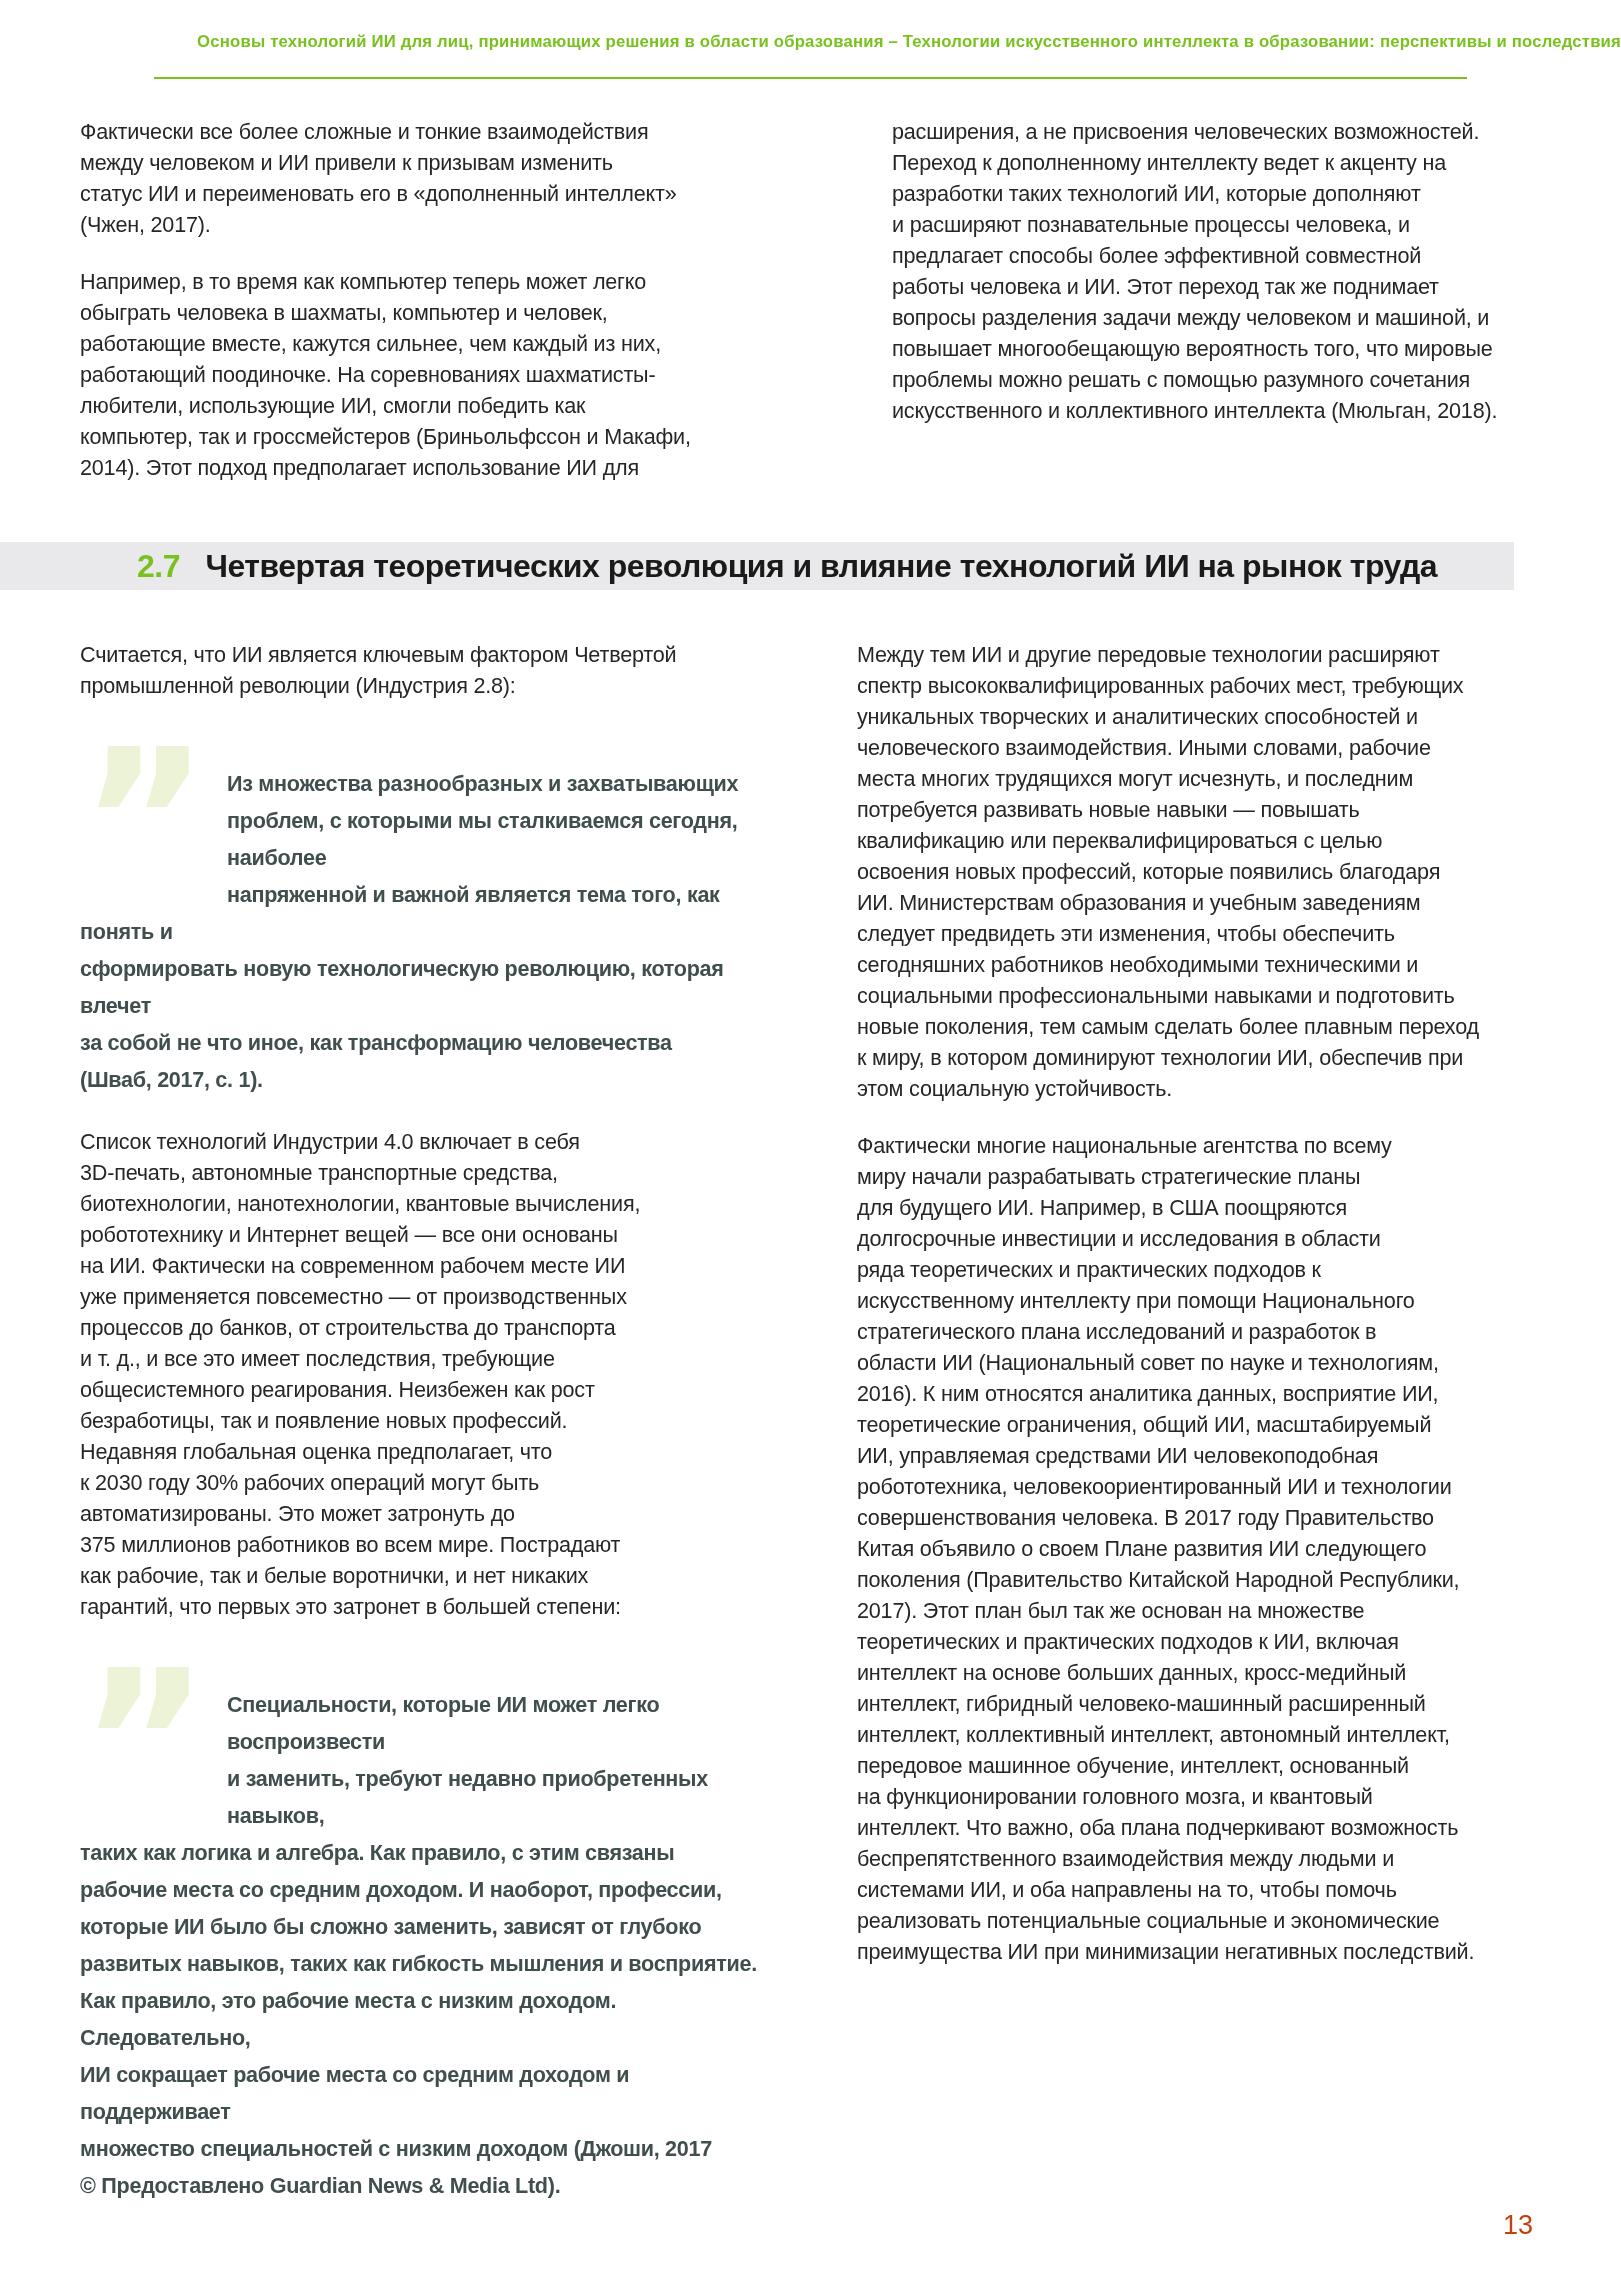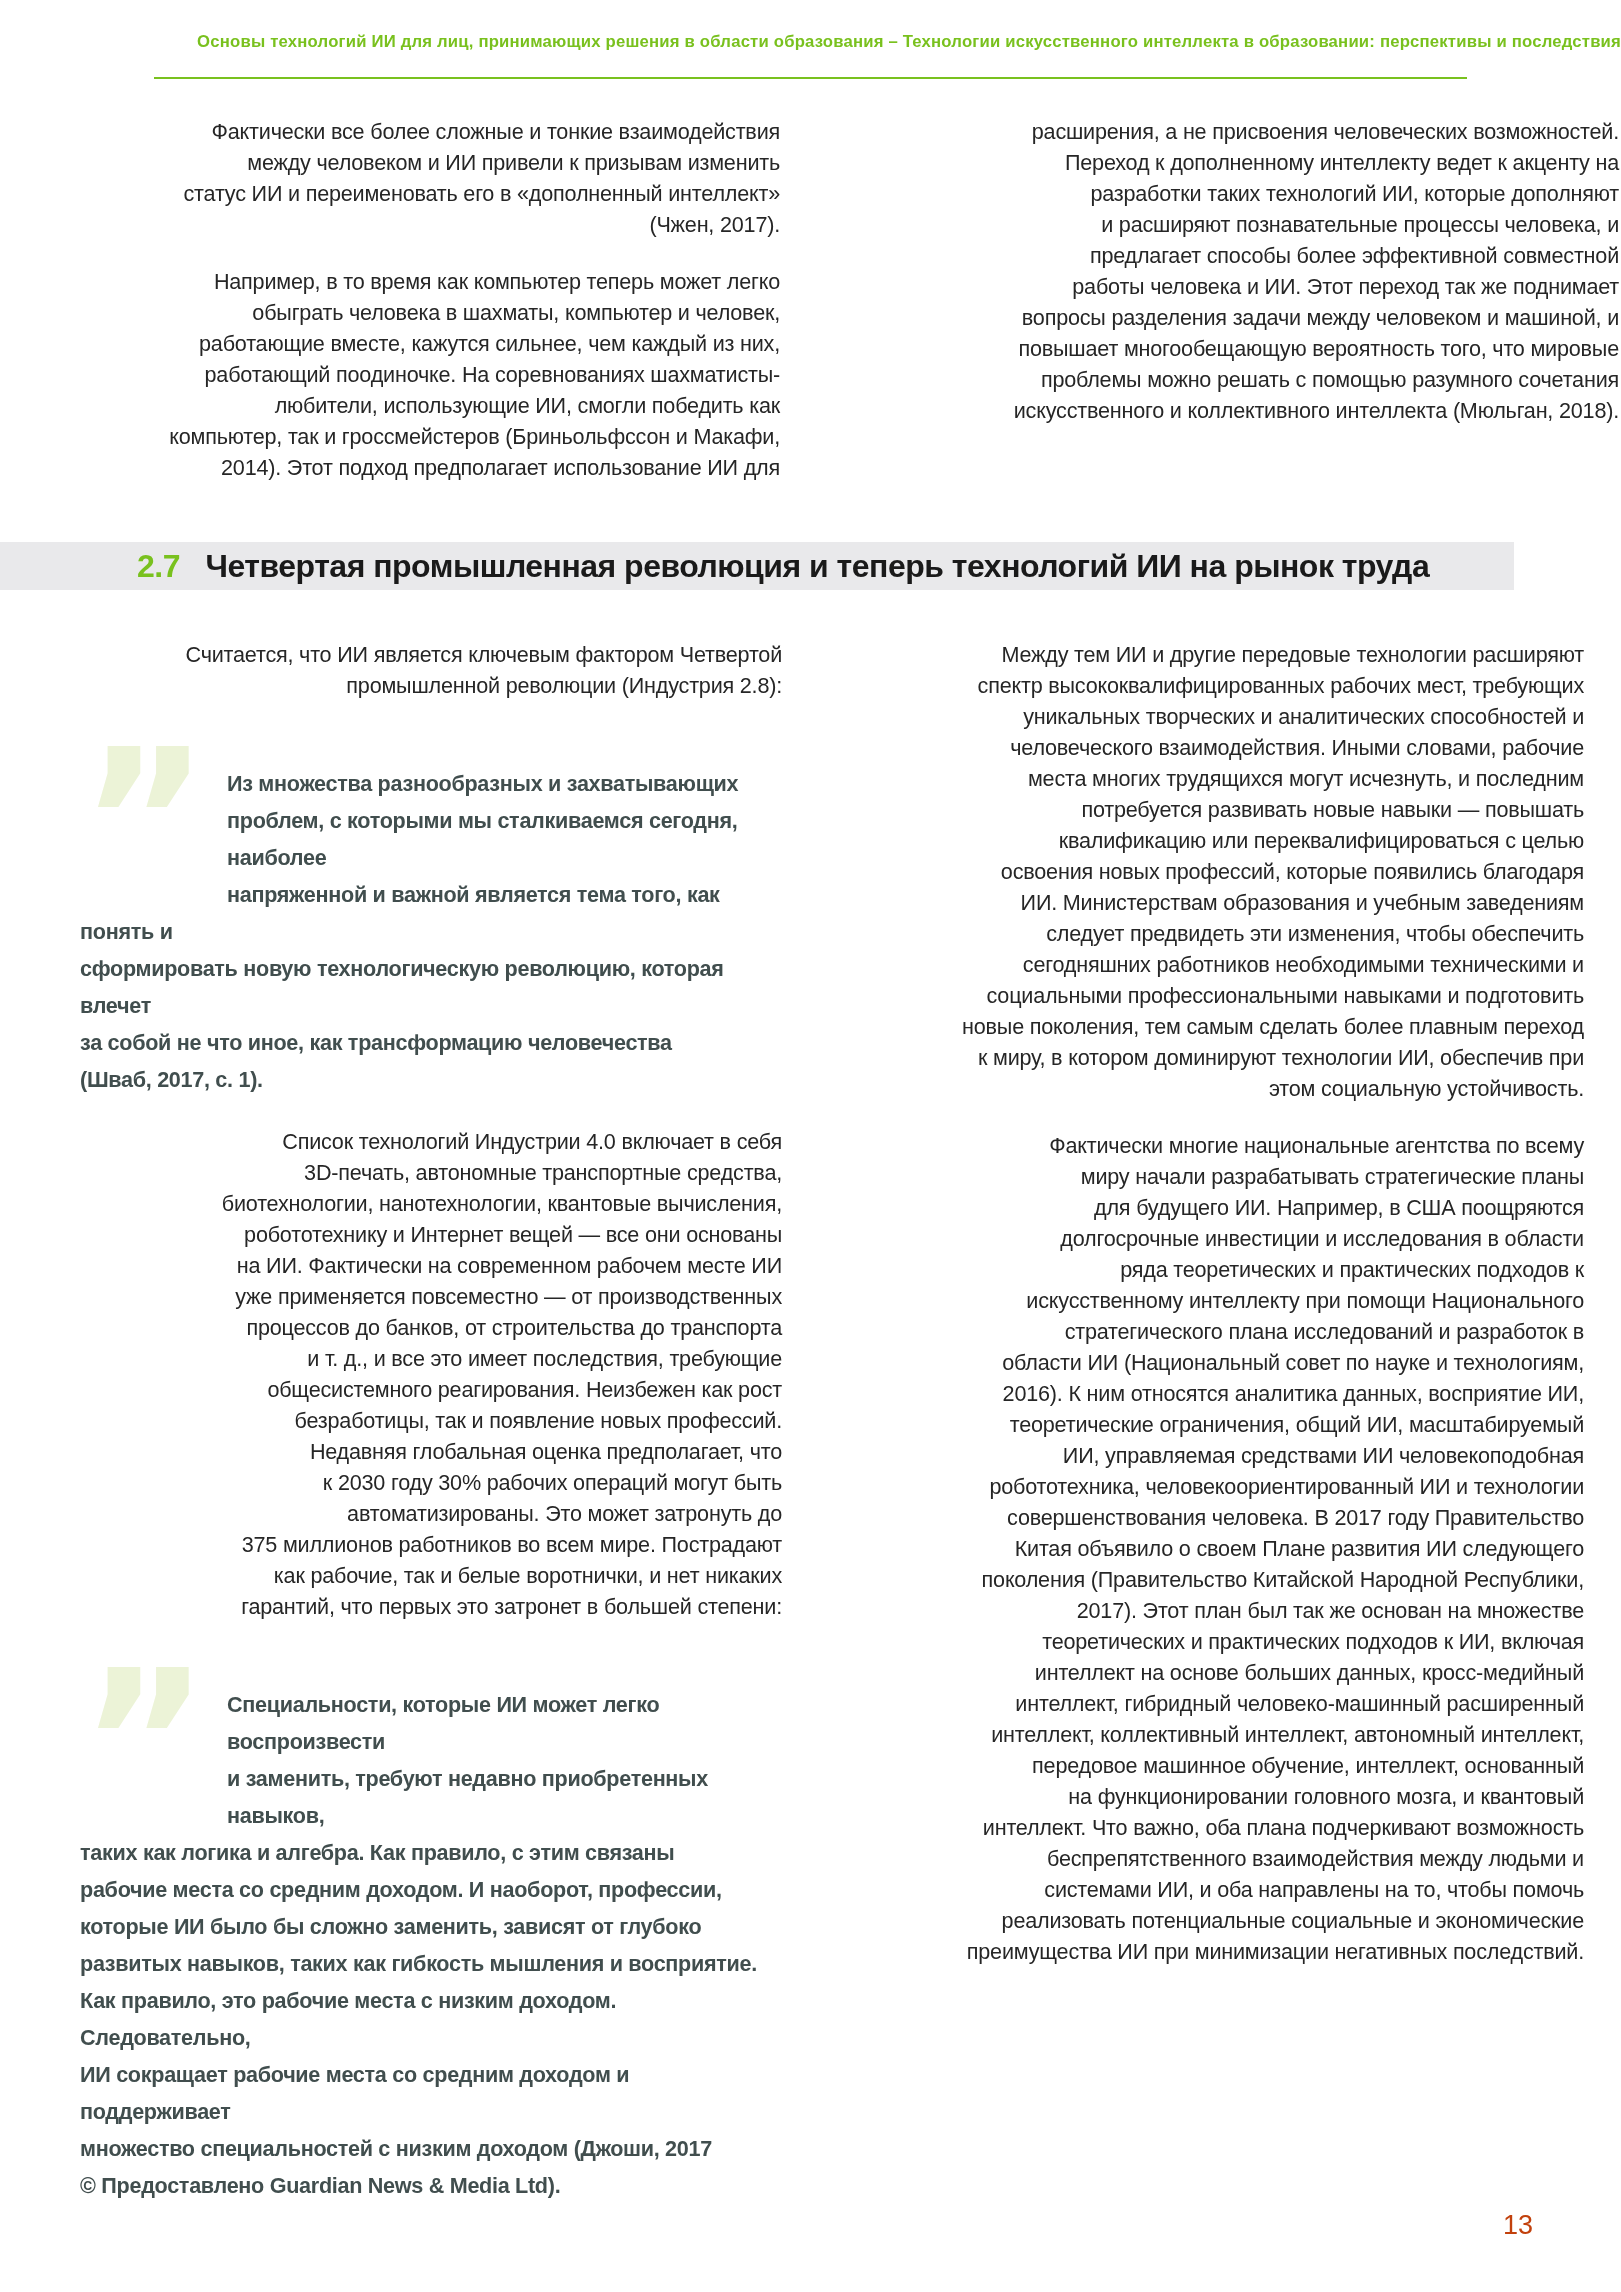--- a/index.html
+++ b/index.html
@@ -26,21 +26,20 @@
     position:absolute;
     font-size:21.6px;line-height:31px;letter-spacing:-0.2px;
   }
   .col-left-top{top:116px;left:80px;width:700px;}
   .col-right-top{top:116px;left:882px;width:727px;margin-left:10px;}
   .col-left-main{top:639px;left:80px;width:702px;}
   .col-right-main{top:639px;left:833px;width:727px;margin-left:24px;}
   .para{
     white-space:pre-line;
     margin:0 0 25.5px 0;
-    text-align:right;
   }
   .quote{
     white-space:pre-line;
     font-weight:bold;
     color:#414e4e;
     font-size:21.6px;line-height:37px;
     letter-spacing:-0.3px;
     margin:27.4px 0 27.4px 0;
   }
   .qmark-float{
@@ -112,21 +111,21 @@
 предлагает способы более эффективной совместной
 работы человека и ИИ. Этот переход так же поднимает
 вопросы разделения задачи между человеком и машиной, и
 повышает многообещающую вероятность того, что мировые
 проблемы можно решать с помощью разумного сочетания
 искусственного и коллективного интеллекта (Мюльган, 2018).</p>
   </div>
 
   <div class="section-band">
     <span class="section-number">2.7</span>
-    <span class="section-title">Четвертая промышленная революция и теперь технологий ИИ на рынок труда</span>
+    <span class="section-title">Четвертая теоретических революция и влияние технологий ИИ на рынок труда</span>
   </div>
 
   <div class="col col-left-main">
     <p class="para">Считается, что ИИ является ключевым фактором Четвертой
 промышленной революции (Индустрия 2.8):</p>
 
     <div class="quote">
       <span class="qmark-float"><span class="qmark-glyph">”</span></span><span>Из множества разнообразных и захватывающих
 проблем, с которыми мы сталкиваемся сегодня, наиболее
 напряженной и важной является тема того, как понять и

